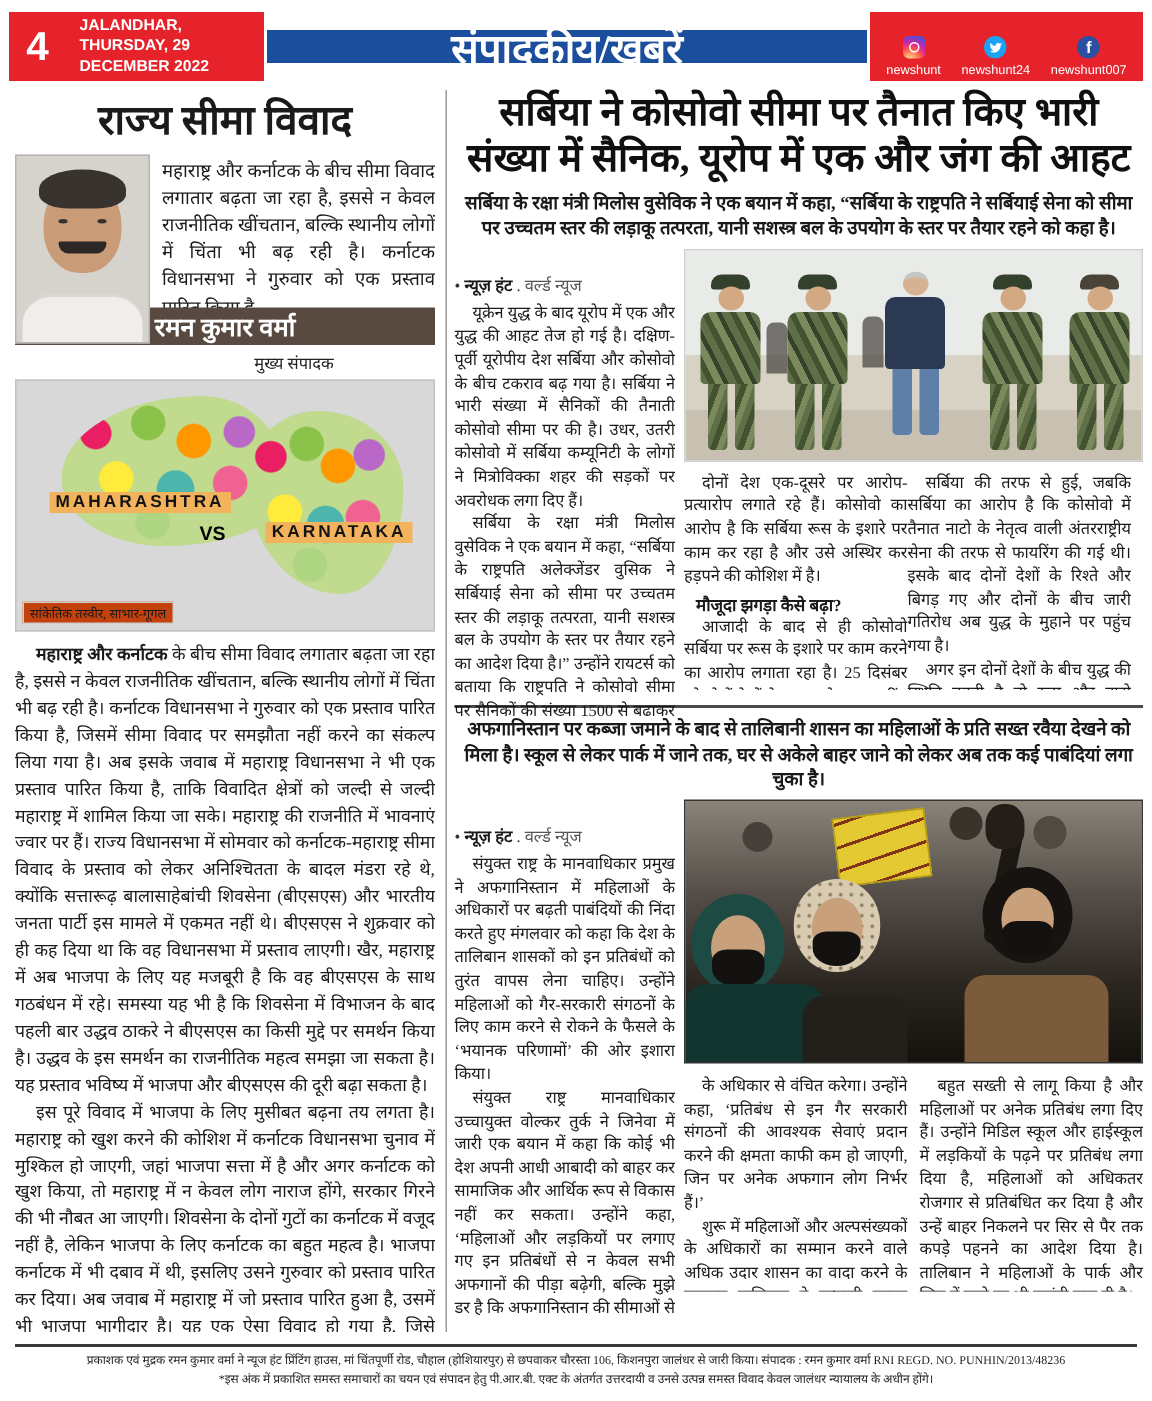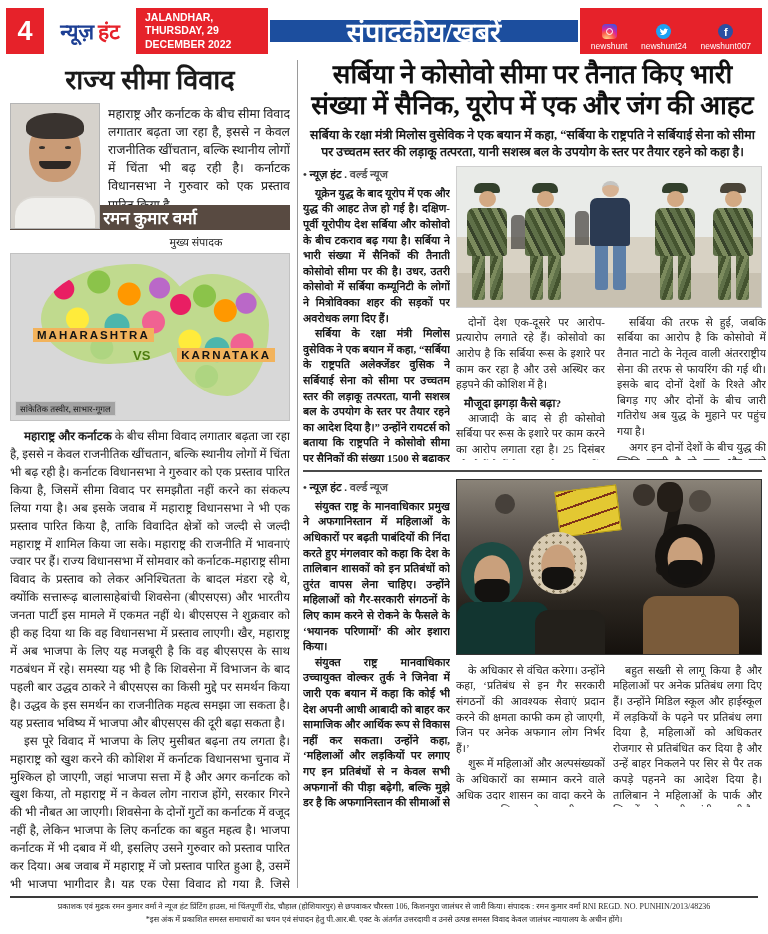--- a/index.html
+++ b/index.html
@@ -41,41 +41,41 @@
       radial-gradient(circle at 58% 30%, #ff9800 0 11px, rgba(0,0,0,0) 12px),
       radial-gradient(circle at 78% 24%, #ba68c8 0 10px, rgba(0,0,0,0) 11px),
       radial-gradient(circle at 24% 55%, #ffeb3b 0 11px, rgba(0,0,0,0) 12px),
       radial-gradient(circle at 50% 62%, #4db6ac 0 12px, rgba(0,0,0,0) 13px),
       radial-gradient(circle at 74% 58%, #f06292 0 11px, rgba(0,0,0,0) 12px),
       radial-gradient(circle at 40% 84%, #aed581 0 11px, rgba(0,0,0,0) 12px),
       #c0da8e; }
   .blob-mh { left:30px; top:10px; width:152px; height:100px; border-radius:62% 38% 55% 45% / 55% 62% 38% 45%; }
   .blob-ka { right:20px; bottom:24px; width:104px; height:122px; border-radius:45% 55% 40% 60% / 38% 42% 58% 62%; }
   .map-label { position:absolute; background:#f2b35c; color:#141414; font:bold 11.5px "Liberation Sans", sans-serif; letter-spacing:2px; padding:1px 4px; z-index:3; }
-  .map-vs { position:absolute; left:122px; top:94px; font:bold 13px "Liberation Sans", sans-serif; color:#4d7c0f; z-index:3; }
-  .map-caption { position:absolute; left:4px; bottom:4px; background:#a3a3a3; font-size:8.5px; padding:1px 4px; border:1px solid #cfcfcf; z-index:3; }
+  .map-vs { position:absolute; left:122px; top:94px; font:bold 13px "Liberation Sans", sans-serif; color:#000000; z-index:3; }
+  .map-caption { position:absolute; left:4px; bottom:4px; background:#c2410c; font-size:8.5px; padding:1px 4px; border:1px solid #cfcfcf; z-index:3; }
   .ed-body { margin-top:7px; }
   .ed-body p { font-size:11.8px; line-height:1.52; text-align:justify; text-indent:14px; }
 
   
   .main { position:absolute; left:303px; top:60px; width:459px; }
   .head1 { font-size:26px; font-weight:bold; text-align:center; line-height:1.18; color:#101010; }
   .sub1 { font-size:12.4px; font-weight:bold; text-align:center; line-height:1.35; margin:6px 6px 2px; }
   .abody { position:relative; }
   .a1-body { height:298px; margin-top:3px; }
   .a2-body { height:332px; margin-top:3px; }
-  .colA { position:absolute; left:0; top:0; width:147px; overflow:hidden;font-weight:bold; }
+  .colA { position:absolute; left:0; top:16px; width:147px; overflow:hidden; }
   .a1-body .colA { height:298px; } .a2-body .colA { height:332px; }
   .byline { font-size:11px; margin:2px 0 5px; }
   .byline .dot { color:#333; } .byline .lite { color:#555; }
   .smallp { font-size:10.9px; line-height:1.43; text-align:justify; text-indent:12px; }
   .subhead2 { font-size:11.3px; font-weight:bold; margin:2px 0 1px; text-indent:8px; }
   .photo1 { position:absolute; left:153px; top:2px; width:306px; height:142px; overflow:hidden; background:linear-gradient(180deg, #e9ebe8 0 50%, #d8d2c4 50% 76%, #c8c1b1 76% 100%); border:1px solid #cfcfcf; }
   .colB1 { position:absolute; left:153px; top:151px; width:149px; height:145px; overflow:hidden; }
-  .colC1 { position:absolute; left:314px; top:151px; width:149px; height:145px; overflow:hidden; }
+  .colC1 { position:absolute; left:302px; top:151px; width:149px; height:145px; overflow:hidden; }
   .adivider { border-top:2px solid #4a4a4a; margin:8px 0 5px; }
   .photo2 { position:absolute; left:153px; top:2px; width:306px; height:176px; overflow:hidden; background:linear-gradient(180deg, #8a8378 0, #57504a 34%, #2b2620 70%, #15110d 100%); border:1px solid #333; }
   .colB2 { position:absolute; left:153px; top:186px; width:149px; height:144px; overflow:hidden; }
   .colC2 { position:absolute; left:310px; top:186px; width:149px; height:144px; overflow:hidden; }
 
   
   .sol { position:absolute; bottom:4px; width:44px; height:120px; }
   .s-hat { height:10px; width:26px; margin:0 auto; background:#33402c; border-radius:7px 7px 2px 2px; }
   .s-head { width:17px; height:16px; margin:-2px auto 0; background:#d3a983; border-radius:50%; }
   .s-torso { width:40px; height:48px; margin:1px auto 0; border-radius:7px 7px 3px 3px;
@@ -101,24 +101,20 @@
   .footer { position:absolute; left:10px; right:10px; bottom:8px; border-top:2px solid #3a3a3a; padding-top:3px; text-align:center; color:#1f1f1f; }
   .footer div { font-size:8px; line-height:1.55; }
 </style>
 </head>
 <body>
 
 <div class="page">
 
   <div class="header">
     <div class="pagenum">4</div>
-    <div class="logobox">
-      <span class="p1">न्यूज़</span>
-      <span class="p2">हंट</span>
-    </div>
     <div class="datebox">JALANDHAR, THURSDAY, 29 DECEMBER 2022</div>
     <div class="sectionbox">संपादकीय/खबरें</div>
     <div class="socialbox">
       <div class="social-item">
         <span class="ig">
             <i></i>
           </span>
         <span>newshunt</span>
       </div>
       <div class="social-item">
@@ -250,20 +246,21 @@
         <div class="colC1">
           <p class="smallp">सर्बिया की तरफ से हुई, जबकि सर्बिया का आरोप है कि कोसोवो में तैनात नाटो के नेतृत्व वाली अंतरराष्ट्रीय सेना की तरफ से फायरिंग की गई थी। इसके बाद दोनों देशों के रिश्ते और बिगड़ गए और दोनों के बीच जारी गतिरोध अब युद्ध के मुहाने पर पहुंच गया है।</p>
           <p class="smallp">अगर इन दोनों देशों के बीच युद्ध की स्थिति बनती है तो रूस और नाटो आमने-सामने आ जाएंगे। तब फिर से एक लंबे युद्ध की आशंका गहरा सकती है।</p>
         </div>
       </div>
     </div>
 
     <div class="adivider"></div>
 
     <div>
+      <div class="sub1">अफगानिस्तान पर कब्जा जमाने के बाद से तालिबानी शासन का महिलाओं के प्रति सख्त रवैया देखने को मिला है। स्कूल से लेकर पार्क में जाने तक, घर से अकेले बाहर जाने को लेकर अब तक कई पाबंदियां लगा चुका है।</div>
 
       <div class="abody a2-body">
         <div class="colA">
           <div class="byline">
             <span class="dot">•</span> <b>न्यूज़ हंट</b>
             <span class="dot">.</span> <span class="lite">वर्ल्ड न्यूज</span>
           </div>
           <p class="smallp">संयुक्त राष्ट्र के मानवाधिकार प्रमुख ने अफगानिस्तान में महिलाओं के अधिकारों पर बढ़ती पाबंदियों की निंदा करते हुए मंगलवार को कहा कि देश के तालिबान शासकों को इन प्रतिबंधों को तुरंत वापस लेना चाहिए। उन्होंने महिलाओं को गैर-सरकारी संगठनों के लिए काम करने से रोकने के फैसले के ‘भयानक परिणामों’ की ओर इशारा किया।</p>
           <p class="smallp">संयुक्त राष्ट्र मानवाधिकार उच्चायुक्त वोल्कर तुर्क ने जिनेवा में जारी एक बयान में कहा कि कोई भी देश अपनी आधी आबादी को बाहर कर सामाजिक और आर्थिक रूप से विकास नहीं कर सकता। उन्होंने कहा, ‘महिलाओं और लड़कियों पर लगाए गए इन प्रतिबंधों से न केवल सभी अफगानों की पीड़ा बढ़ेगी, बल्कि मुझे डर है कि अफगानिस्तान की सीमाओं से परे भी एक जोखिम पैदा होगा।’</p>
 

